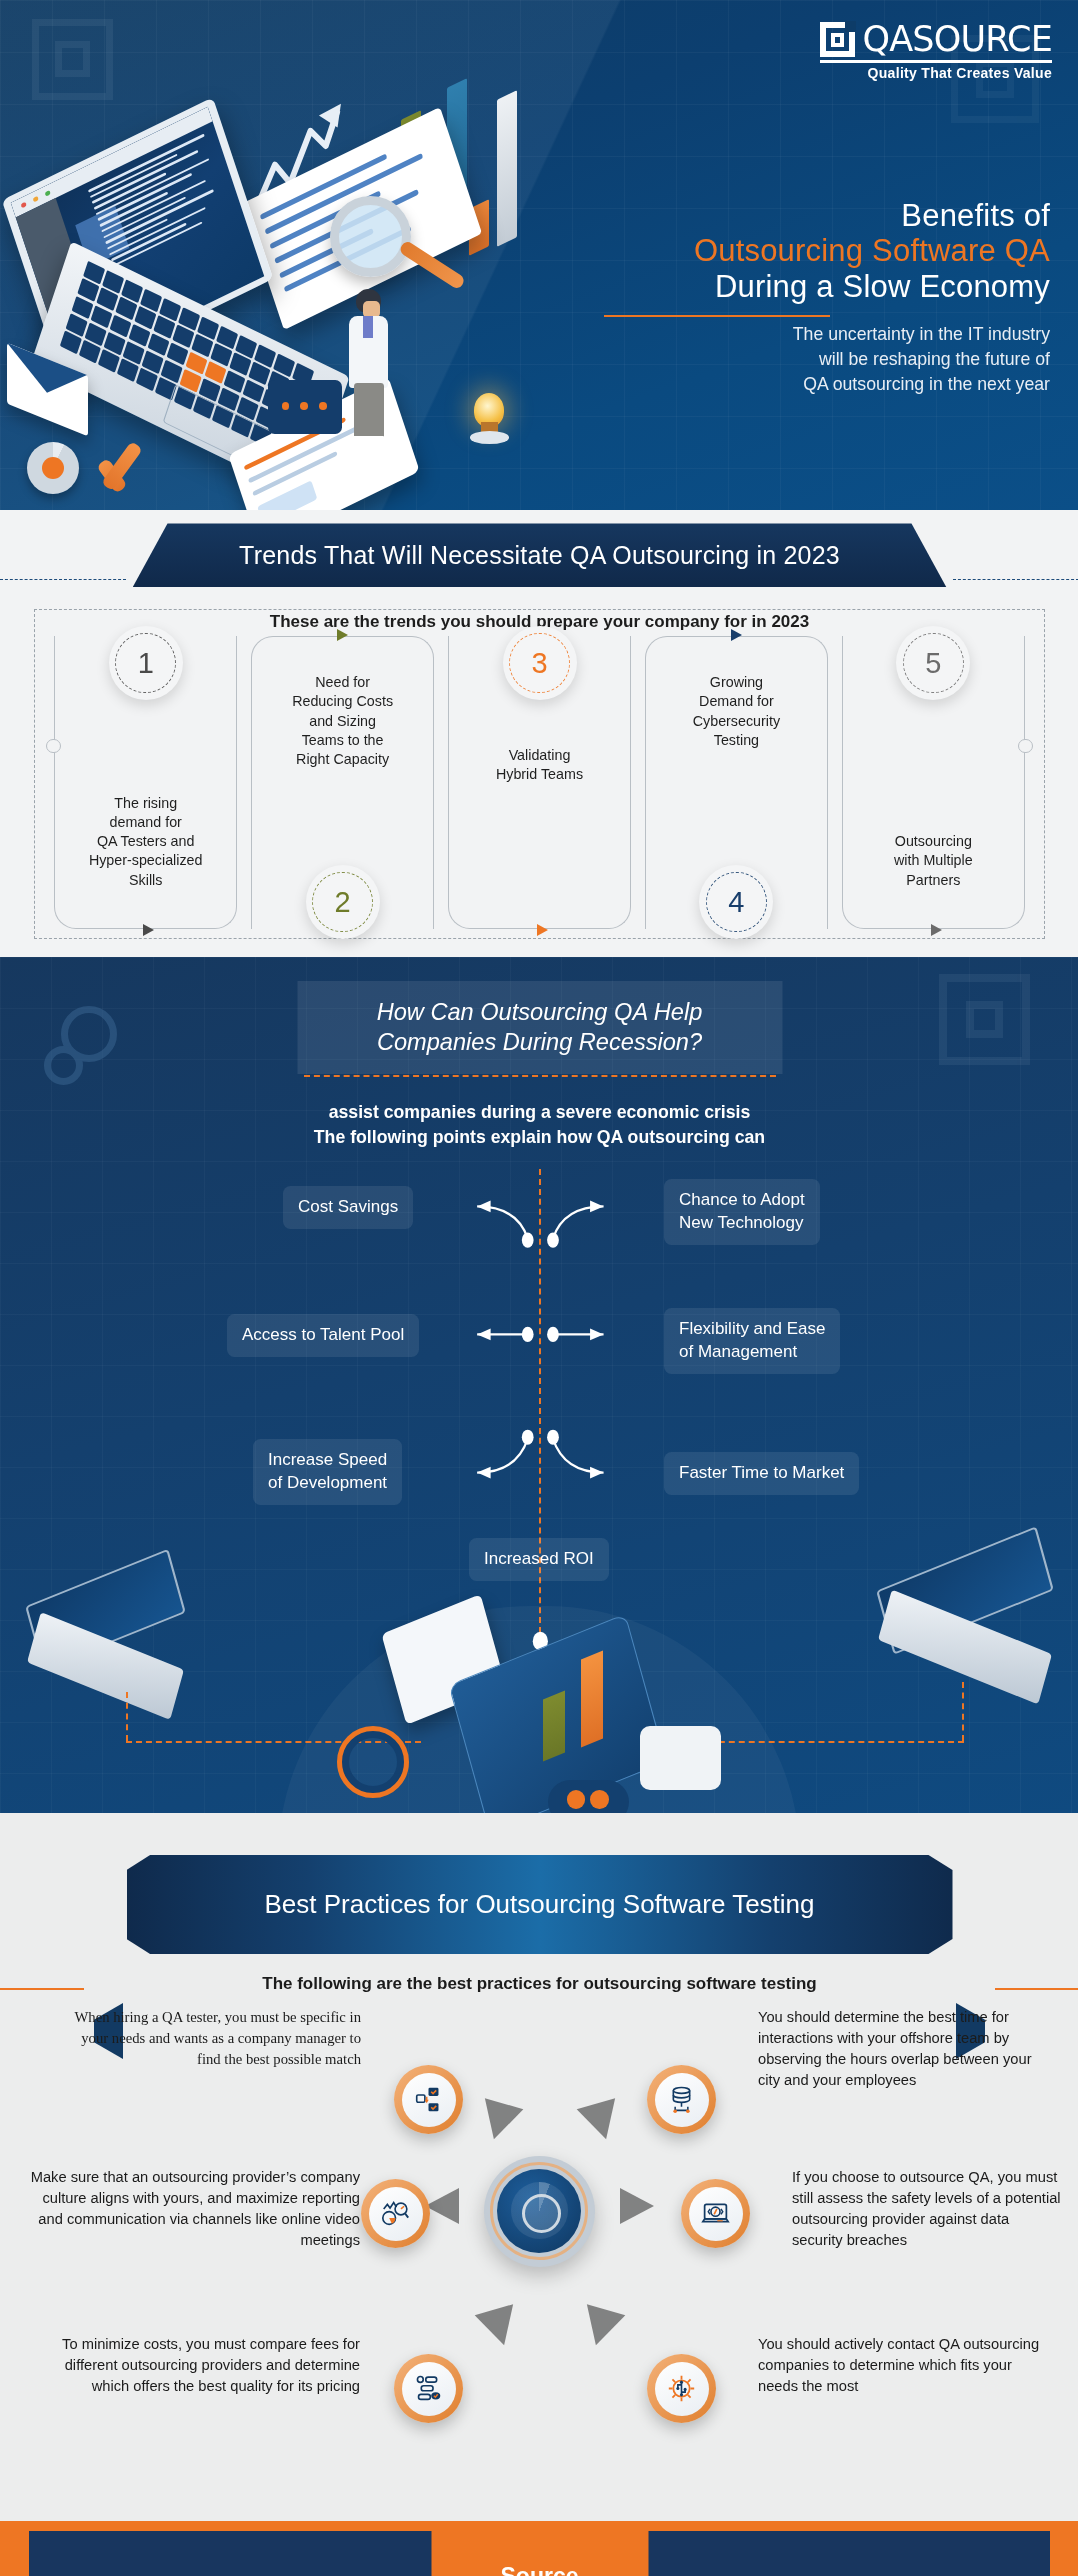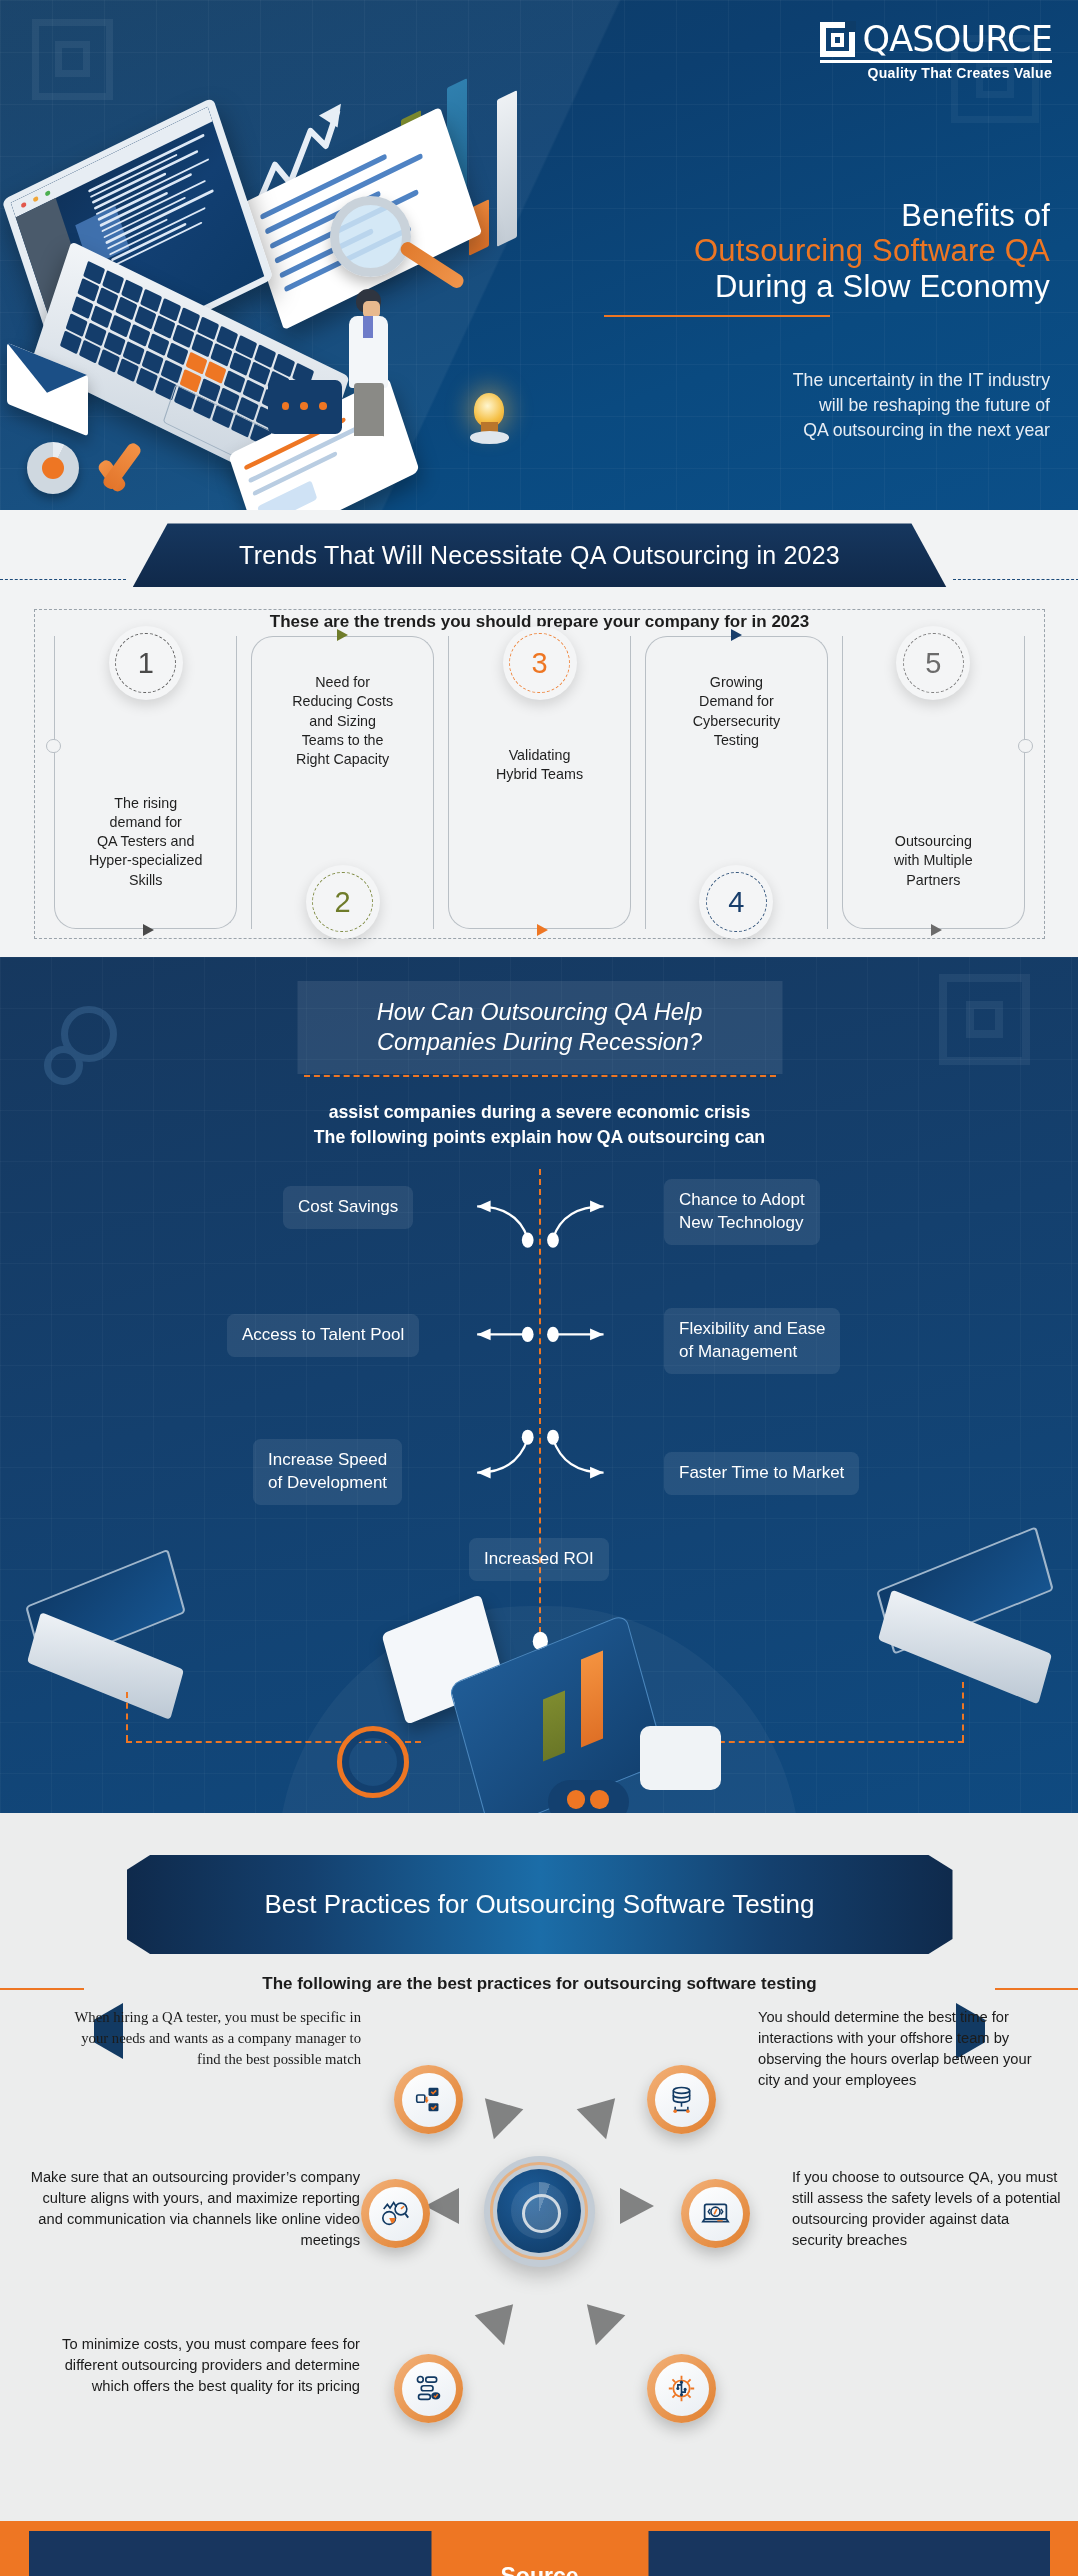--- a/index.html
+++ b/index.html
@@ -42,21 +42,21 @@
     font-family:"DejaVu Sans","Liberation Sans",sans-serif;}
   .logo-rule{height:2.5px;background:#fff;margin:3.4px 0 2.5px 0;}
   .logo-tag{font-size:14px;font-weight:700;color:#fff;letter-spacing:0.3px;}
 
   .hero-title{position:absolute;right:29px;top:150px;width:438px;text-align:right;}
   .hero-rule{position:absolute;left:-8.4px;top:165px;width:226px;height:1.7px;background:#ee7623;}
   .ht-l1{font-size:31px;color:#fff;font-weight:300;line-height:1.14;letter-spacing:0.2px;margin-top:48px;}
   .ht-l2{font-size:31px;color:#ee7623;font-weight:400;line-height:1.14;letter-spacing:0.2px;}
   .ht-l3{font-size:31px;color:#fff;font-weight:300;line-height:1.14;letter-spacing:0.2px;}
   .hero-sub{position:absolute;right:29px;top:322px;width:404px;text-align:right;
-    font-size:17.7px;line-height:1.42;color:#e8eef5;font-weight:300;margin-top:46px;}
+    font-size:17.7px;line-height:1.42;color:#e8eef5;font-weight:300;}
 
   
   .illus{position:absolute;left:0;top:46px;width:556px;height:472px;}
   .iso{position:absolute;}
   .laptop-base{left:51px;top:253px;width:278px;height:143px;background:linear-gradient(160deg,#f2f5f8,#c9d3dd);
     transform:skewY(26deg) skewX(-16deg);border-radius:5px;box-shadow:0 11.8px 22px rgba(0,0,0,.3);}
   .laptop-keys{left:74px;top:263px;width:226px;height:99px;transform:skewY(26deg) skewX(-16deg);
     display:grid;grid-template-columns:repeat(12,1fr);grid-template-rows:repeat(5,1fr);gap:2.5px;}
   .laptop-keys i{background:#143d6b;border-radius:1.7px;display:block;}
   .laptop-keys i.o{background:#ee7623;}
@@ -725,20 +725,24 @@
         <circle cx="7" cy="6" r="3.2" fill="none" stroke="#123a63" stroke-width="1.8"></circle>
         <rect x="13" y="3.5" width="12" height="5.5" rx="2.6" fill="none" stroke="#123a63" stroke-width="1.8"></rect>
         <rect x="8" y="13" width="13" height="5.5" rx="2.6" fill="none" stroke="#123a63" stroke-width="1.8"></rect>
         <rect x="5" y="22.5" width="13" height="5.5" rx="2.6" fill="none" stroke="#123a63" stroke-width="1.8"></rect>
         <ellipse cx="24" cy="24" rx="5" ry="4" fill="#123a63"></ellipse>
         <path d="M22 24l1.6 1.6 2.6-3.2" stroke="#ee7623" stroke-width="1.7" fill="none"></path>
       </svg>
     </span>
   </div>
 
+  <div class="bp-text r" style="left:758px;top:2334px;width:287px;">You should actively contact
+QA outsourcing companies
+to determine which fits your
+needs the most</div>
   <div class="node" style="left:647px;top:2354px;">
     <span class="node-in">
       <svg viewBox="0 0 32 32">
         <path d="M16 2v4M16 26v4M2 16h4M26 16h4M6 6l3 3M23 23l3 3M26 6l-3 3M9 23l-3 3" stroke="#ee7623" stroke-width="2" fill="none"></path>
         <circle cx="16" cy="16" r="9" fill="none" stroke="#ee7623" stroke-width="2"></circle>
         <path d="M16 9v14M16 12h-4v4M16 20h4v-3" stroke="#123a63" stroke-width="1.8" fill="none"></path>
         <circle cx="12" cy="16" r="1.7" fill="#123a63"></circle>
           <circle cx="20" cy="17" r="1.7" fill="#123a63"></circle>
         <circle cx="16" cy="9" r="1.7" fill="#123a63"></circle>
           <circle cx="16" cy="23" r="1.7" fill="#123a63"></circle>

